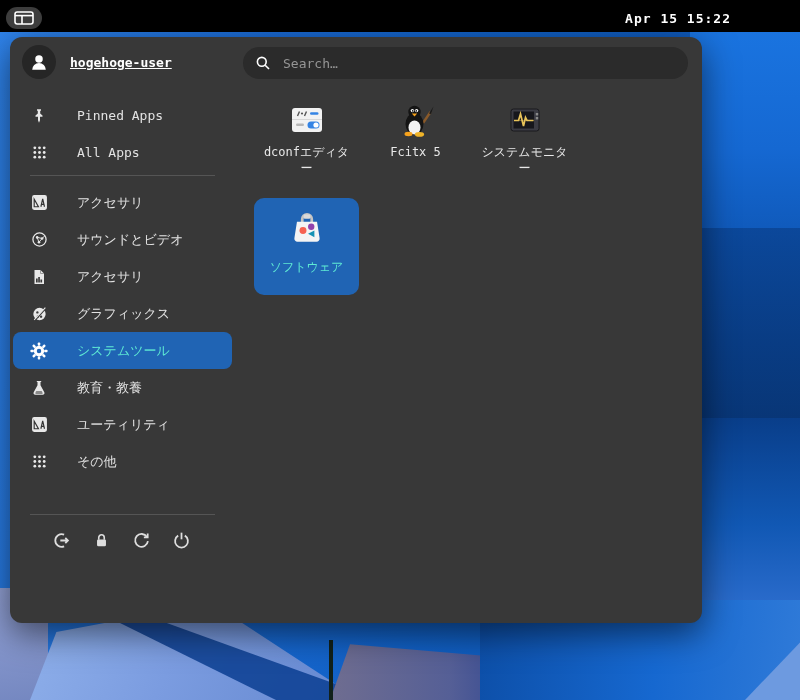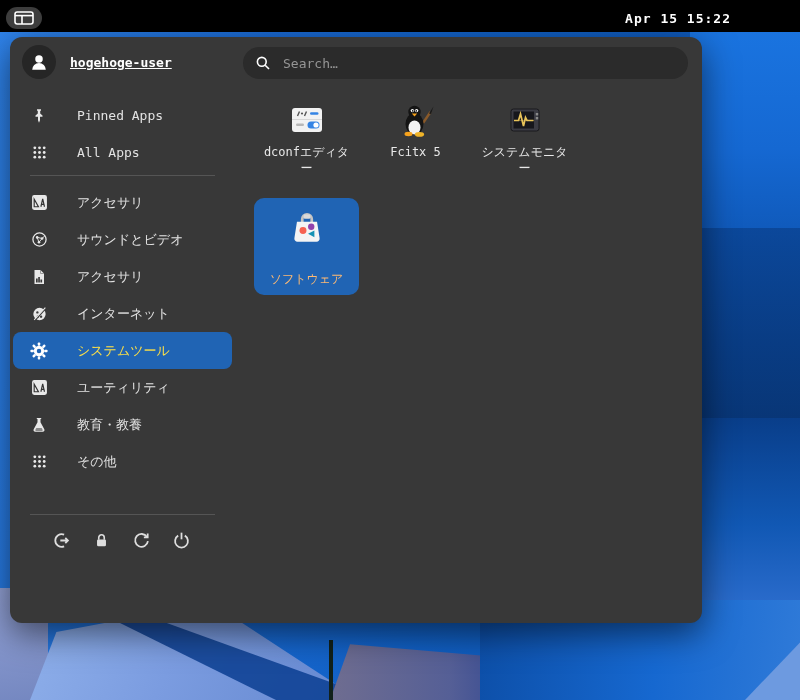--- a/index.html
+++ b/index.html
@@ -49,36 +49,36 @@
     background:#2b2b2b;display:flex;align-items:center;padding:0 12px;gap:10px;}
   .search input{flex:1;background:transparent;border:none;outline:none;color:#ddd;font-size:13px;
     font-family:inherit;}
   .search input::placeholder{color:#959595;}
 
   
   .sidebar{position:absolute;left:3px;top:60px;width:219px;}
   .side-item{height:37px;display:flex;align-items:center;gap:29px;padding-left:17px;border-radius:8px;
     color:#e2e2e2;font-size:13px;cursor:pointer;}
   .side-item .ic{width:18px;height:18px;flex:0 0 18px;display:flex;align-items:center;justify-content:center;color:#e8e8e8;}
-  .side-item.selected{background:var(--accent,#2064b4);color:#fde047;}
+  .side-item.selected{background:var(--accent,#2064b4);color:#5eead4;}
   .side-divider{height:1px;background:#555;margin:4px 17px 8px 17px;}
   .session-row{margin-top:5px;display:flex;align-items:center;gap:21px;padding-left:39px;height:34px;}
   .session-btn{width:19px;height:19px;color:#dedede;cursor:pointer;display:flex;align-items:center;justify-content:center;}
 
   
   .app-grid{position:absolute;left:242px;top:63px;width:448px;display:grid;
     grid-template-columns:repeat(4,109px);grid-auto-rows:98px;}
   .app-cell{display:flex;flex-direction:column;align-items:center;cursor:pointer;}
   .app-icon{height:40px;display:flex;align-items:center;justify-content:center;}
   .app-label{margin-top:4px;width:92px;text-align:center;font-size:12px;line-height:1.35;color:#e8e8e8;
     word-break:break-all;}
   .app-tile{grid-column:1;width:105px;height:97px;margin-left:2px;border-radius:10px;
     background:var(--accent,#2064b4);display:flex;flex-direction:column;align-items:center;
     padding-top:11px;cursor:pointer;}
-  .app-tile .app-label{color:#fdba74;margin-top:24px;}
+  .app-tile .app-label{color:#5eead4;margin-top:12px;}
 
   svg{display:block;}
 </style>
 </head>
 <body>
 
 <div class="wallpaper">
   <div class="wp wp-right"></div>
   <div class="wp wp-right-block"></div>
   <div class="wp wp-periwinkle"></div>
@@ -198,21 +198,21 @@
       <span class="ic">
         <svg width="17" height="17" viewBox="0 0 16 16">
           <circle cx="8" cy="8.5" r="5.8" fill="#e8e8e8"></circle>
           <circle cx="6" cy="7" r="1.1" fill="#3a3a3a"></circle>
           <circle cx="9.5" cy="11" r="1.1" fill="#3a3a3a"></circle>
           <circle cx="6.5" cy="10.8" r="1.1" fill="#3a3a3a"></circle>
           <path d="M3 14 L13.5 2.5 L14.5 3.5 L4.5 14.5 Z" fill="#383838"></path>
           <path d="M3 14 L13.5 2.5" stroke="#e8e8e8" stroke-width="1" fill="none"></path>
         </svg>
       </span>
-      <span>インターネット</span>
+      <span>グラフィックス</span>
     </div>
 
 
     <div class="side-item selected">
       <span class="ic">
         <svg width="18" height="18" viewBox="0 0 16 16" fill="#fff">
           <path fill-rule="evenodd" d="M8 3.4a4.6 4.6 0 1 0 0 9.2a4.6 4.6 0 1 0 0-9.2Z M8 6a2 2 0 1 0 0 4a2 2 0 1 0 0-4Z"></path>
           <g>
             <rect x="6.9" y="0.4" width="2.2" height="3" rx=".7"></rect>
             <rect x="6.9" y="0.4" width="2.2" height="3" rx=".7" transform="rotate(45 8 8)"></rect>
@@ -223,37 +223,37 @@
             <rect x="6.9" y="0.4" width="2.2" height="3" rx=".7" transform="rotate(270 8 8)"></rect>
             <rect x="6.9" y="0.4" width="2.2" height="3" rx=".7" transform="rotate(315 8 8)"></rect>
           </g>
         </svg>
       </span>
       <span>システムツール</span>
     </div>
 
     <div class="side-item">
       <span class="ic">
+        <svg width="16" height="16" viewBox="0 0 16 16">
+          <path d="M5.8 1h4.4v1h-.7v3.2l3.8 7c.6 1.2-.2 2.6-1.5 2.6H4.2c-1.3 0-2.1-1.4-1.5-2.6l3.8-7V2h-.7z" fill="#e8e8e8"></path>
+          <path d="M5.3 11h5.4l.9 1.7c.3.6-.1 1.3-.8 1.3H5.2c-.7 0-1.1-.7-.8-1.3z" fill="#8a8a8a"></path>
+        </svg>
+      </span>
+      <span>教育・教養</span>
+    </div>
+
+    <div class="side-item">
+      <span class="ic">
         <svg width="17" height="17" viewBox="0 0 16 16">
           <rect x="1" y="1" width="14" height="14" rx="2" fill="#e8e8e8"></rect>
           <path d="M3 12 L7 12 L3 5 Z" fill="none" stroke="#333" stroke-width="1.1"></path>
           <path d="M9.3 12 L11 4.5 L12.7 12 M9.9 9.7 h2.2" fill="none" stroke="#333" stroke-width="1.1"></path>
         </svg>
       </span>
       <span>ユーティリティ</span>
-    </div>
-
-    <div class="side-item">
-      <span class="ic">
-        <svg width="16" height="16" viewBox="0 0 16 16">
-          <path d="M5.8 1h4.4v1h-.7v3.2l3.8 7c.6 1.2-.2 2.6-1.5 2.6H4.2c-1.3 0-2.1-1.4-1.5-2.6l3.8-7V2h-.7z" fill="#e8e8e8"></path>
-          <path d="M5.3 11h5.4l.9 1.7c.3.6-.1 1.3-.8 1.3H5.2c-.7 0-1.1-.7-.8-1.3z" fill="#8a8a8a"></path>
-        </svg>
-      </span>
-      <span>教育・教養</span>
     </div>
 
     <div class="side-item">
       <span class="ic">
         <svg width="15" height="15" viewBox="0 0 16 16" fill="currentColor">
           <circle cx="3" cy="3" r="1.5"></circle>
             <circle cx="8" cy="3" r="1.5"></circle>
             <circle cx="13" cy="3" r="1.5"></circle>
           <circle cx="3" cy="8" r="1.5"></circle>
             <circle cx="8" cy="8" r="1.5"></circle>

